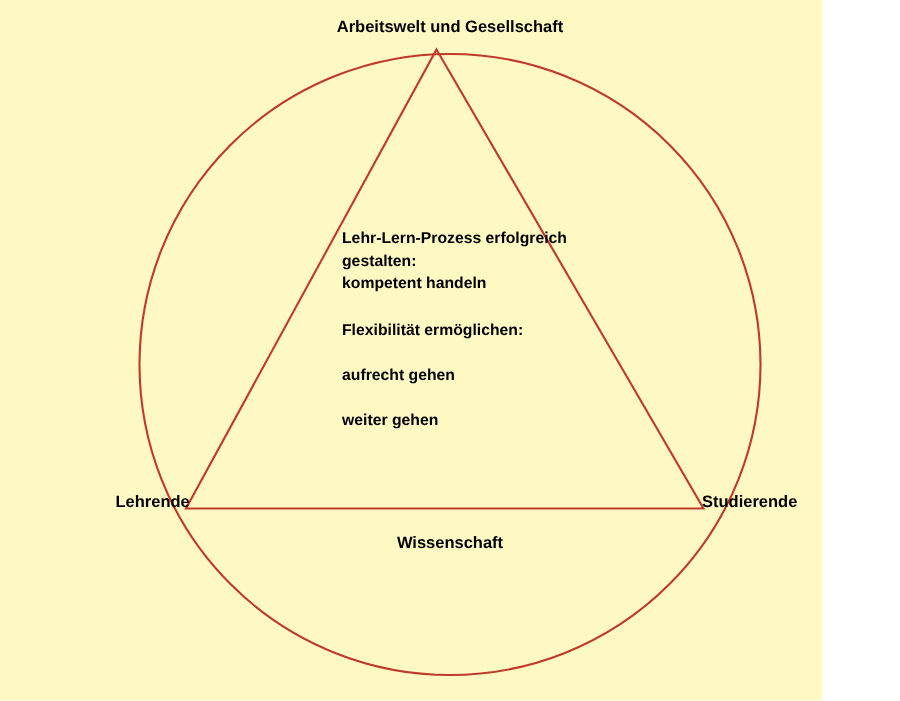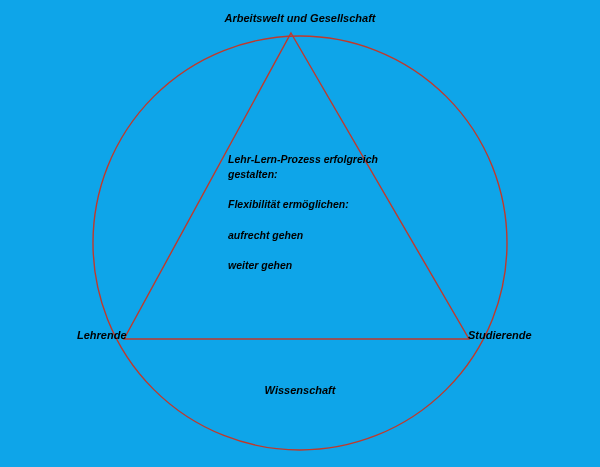--- a/index.html
+++ b/index.html
@@ -5,25 +5,24 @@
   html, body {
     margin: 0;
     padding: 0;
     background: #ffffff;
   }
   body {
     font-family: "Liberation Sans", sans-serif;
   }
   #stage {
     position: relative;
-    width: 600px;
+    width: 548px;
     height: 467px;
-    background: #0ea5e9;
+    background: #fef9c3;
     overflow: hidden;
-    font-style: italic;
   }
   #diagram-svg {
     position: absolute;
     left: 0;
     top: 0;
     width: 600px;
     height: 467px;
   }
   .vertex-label {
     position: absolute;
@@ -42,21 +41,21 @@
     left: 77px;
     top: 329px;
     text-align: center;
   }
   .label-right {
     left: 468px;
     top: 329px;
   }
   .label-bottom {
     left: 300px;
-    top: 384px;
+    top: 356px;
     transform: translateX(-50%);
   }
   #inner-text {
     position: absolute;
     left: 228px;
     top: 152px;
     width: 230px;
   }
   .text-block {
     font-size: 10.5px;
@@ -86,20 +85,21 @@
   <div class="vertex-label label-top">Arbeitswelt und Gesellschaft</div>
   <div class="vertex-label label-left">Lehrende</div>
   <div class="vertex-label label-right">Studierende</div>
   <div class="vertex-label label-bottom">Wissenschaft</div>
 
   <div id="inner-text">
 
     <div class="text-block">
       <span class="text-line">Lehr-Lern-Prozess erfolgreich</span>
       <span class="text-line">gestalten:</span>
+      <span class="text-line">kompetent handeln</span>
     </div>
 
     <div class="text-block">
       <span class="text-line">Flexibilität ermöglichen:</span>
     </div>
 
     <div class="text-block">
       <span class="text-line">aufrecht gehen</span>
     </div>
 

